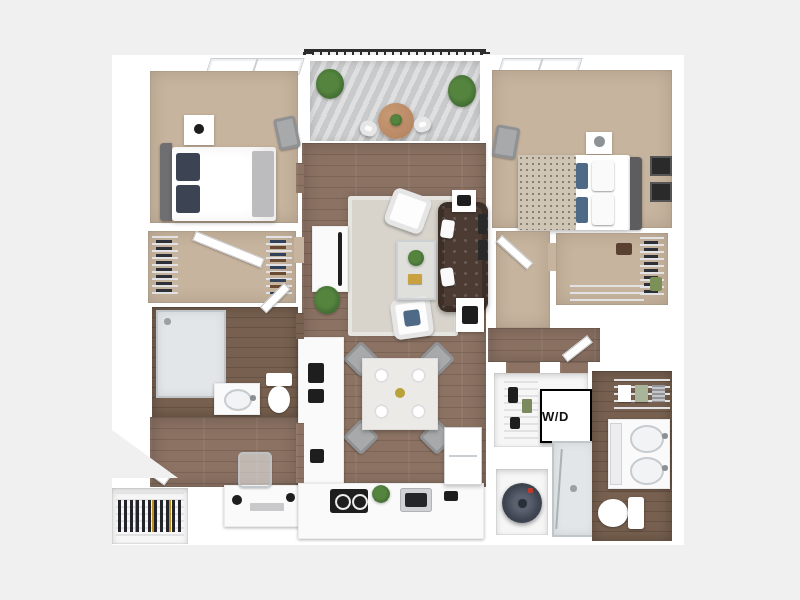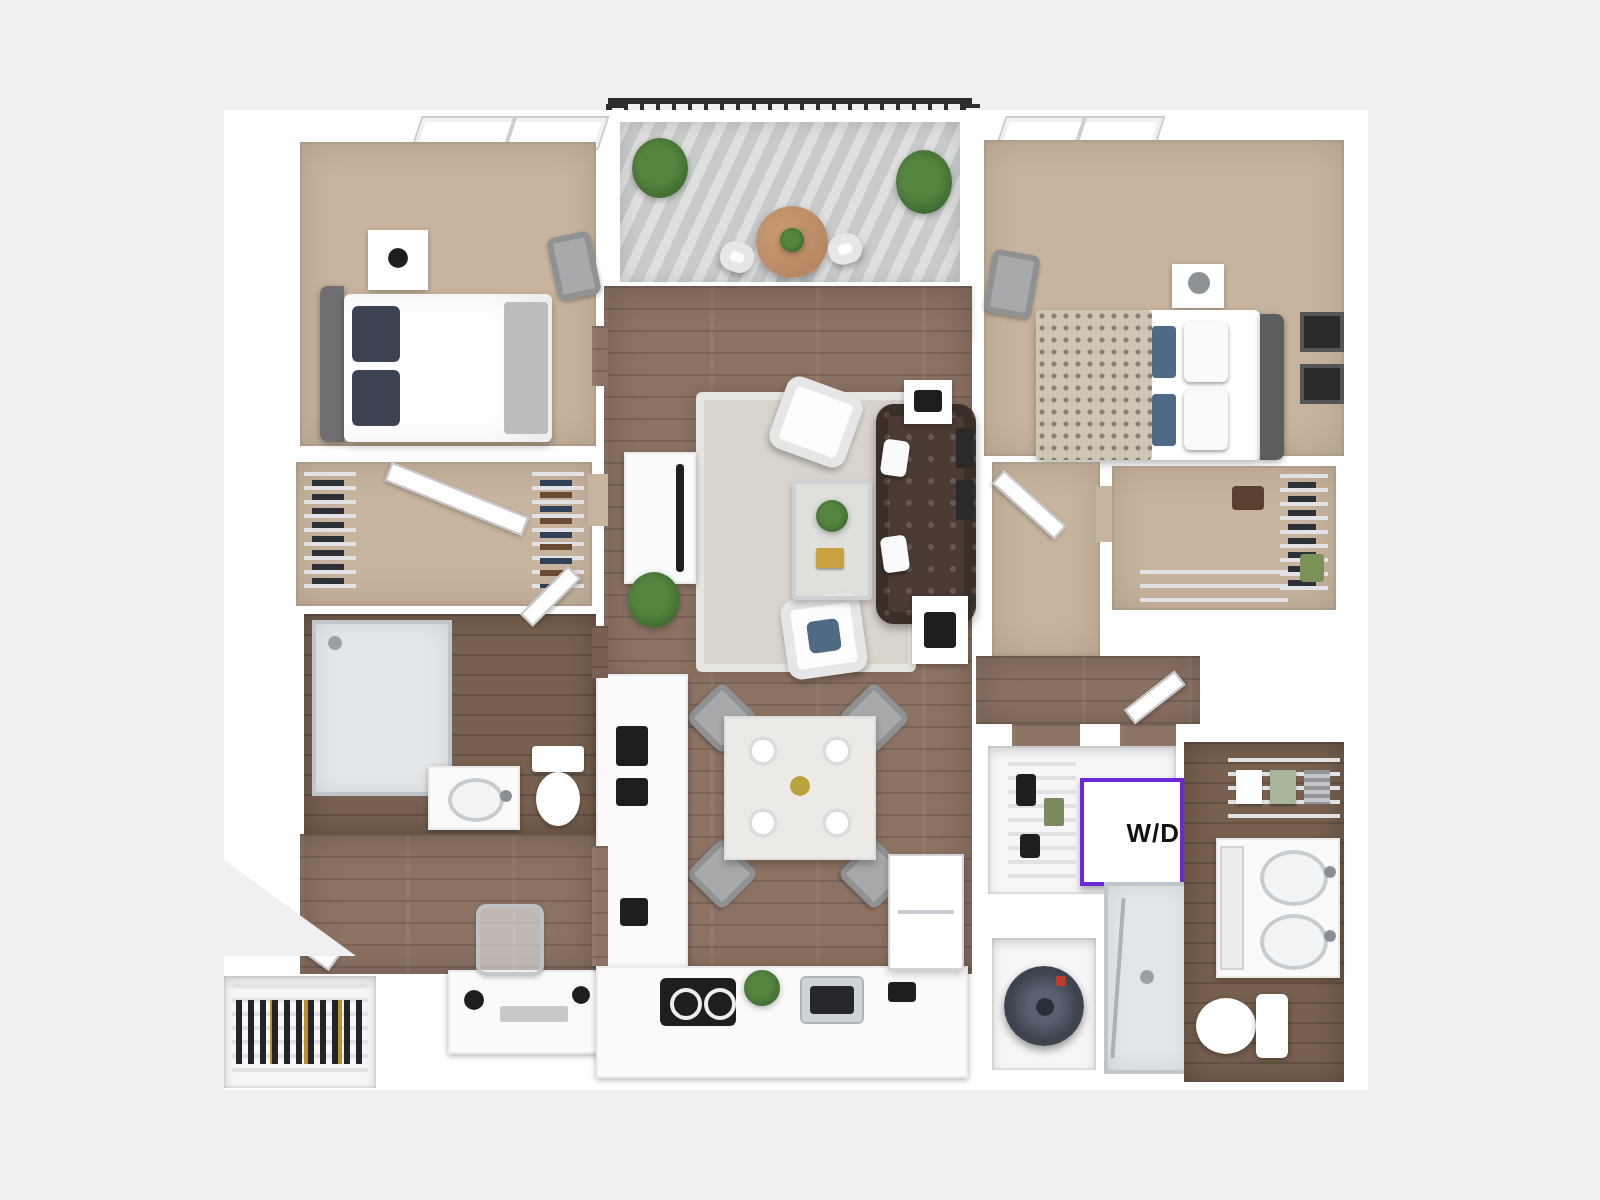--- a/index.html
+++ b/index.html
@@ -46,21 +46,21 @@
   .dark{background:var(--appliance_black,#1e1e1e);border-radius:2px;}
   .oval{background:#f2f3f4;border:2px solid #c6cccf;border-radius:50%;}
   .white{background:#fff;}
   .marble{background:var(--marble,#eceae6);box-shadow:0 2px 4px rgba(0,0,0,.25),inset 0 0 0 1px rgba(0,0,0,.05);}
   .knit{background-color:var(--knit,#cec5b4);background-image:radial-gradient(rgba(90,80,65,.6) 1px,transparent 1.5px);background-size:6px 6px;border-radius:2px;}
   .clothes2{background-image:repeating-linear-gradient(to bottom,#2e3038 0 3px,transparent 3px 7px);}
   .clothesmix{background-image:repeating-linear-gradient(to bottom,#31415a 0 3px,transparent 3px 6px,#6b4a33 6px 9px,transparent 9px 13px);}
   .clothesh{background-image:repeating-linear-gradient(to right,#23242a 0 3px,transparent 3px 6px),repeating-linear-gradient(to right,rgba(184,134,11,.9) 0 2px,transparent 2px 17px);}
   .win{background:#fff;border:1px solid #c9ced2;box-shadow:inset 0 0 0 2px #eef0f1;}
   .mull{background:#c9ced2;}
-  .wd-box{background:#fff;border:2px solid #6d28d9;box-shadow:0 2px 3px rgba(0,0,0,.3);display:flex;align-items:center;justify-content:flex-end;}
+  .wd-box{background:#fff;border:2px solid #000000;box-shadow:0 2px 3px rgba(0,0,0,.3);display:flex;align-items:center;justify-content:flex-start;}
   .wd-box span{font-size:13px;font-weight:bold;color:#111;letter-spacing:.5px;}
   .tablewood{background:radial-gradient(circle at 35% 35%,#c79b74,var(--table_wood,#b2805d));border-radius:50%;box-shadow:0 2px 4px rgba(0,0,0,.3);}
   .heaterc{border-radius:50%;background:radial-gradient(circle at 50% 50%,#59616e 0 28%,var(--heater,#3d4450) 62%);box-shadow:0 2px 4px rgba(0,0,0,.4);}
   .sink{background:#cfd3d5;border-radius:3px;box-shadow:inset 0 0 0 1px rgba(0,0,0,.15);}
 </style>
 </head>
 <body style="background: rgb(240, 240, 241);">
 
 <div class="stage">
 

